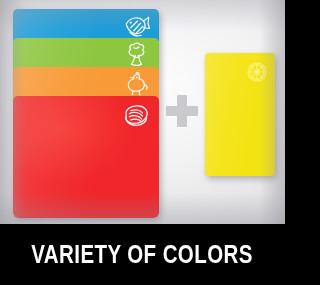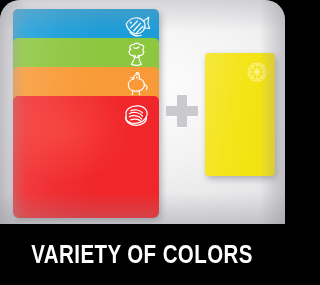--- a/index.html
+++ b/index.html
@@ -1,21 +1,21 @@
 <!DOCTYPE html>
 <html><head>
 <meta charset="utf-8">
 <style>
   html,body{margin:0;padding:0;}
   body{
     width:285px;height:285px;overflow:hidden;
     font-family:"Liberation Sans", sans-serif;
     background:#000;
   }
-  #stage{position:relative;width:285px;height:285px;overflow:hidden;border-radius:20px;}
+  #stage{position:relative;width:285px;height:285px;overflow:hidden;}
 
   
   .photo{
     position:absolute;left:0;top:0;width:285px;height:224px;
     background:
       radial-gradient(120% 95% at 50% 38%, #fdfdfd 0%, #f2f2f3 38%, #e2e2e4 68%, #cfcfd3 92%, #c3c3c8 100%);
     overflow:hidden;
   }
   .photo:after{ 
     content:"";position:absolute;inset:0;

